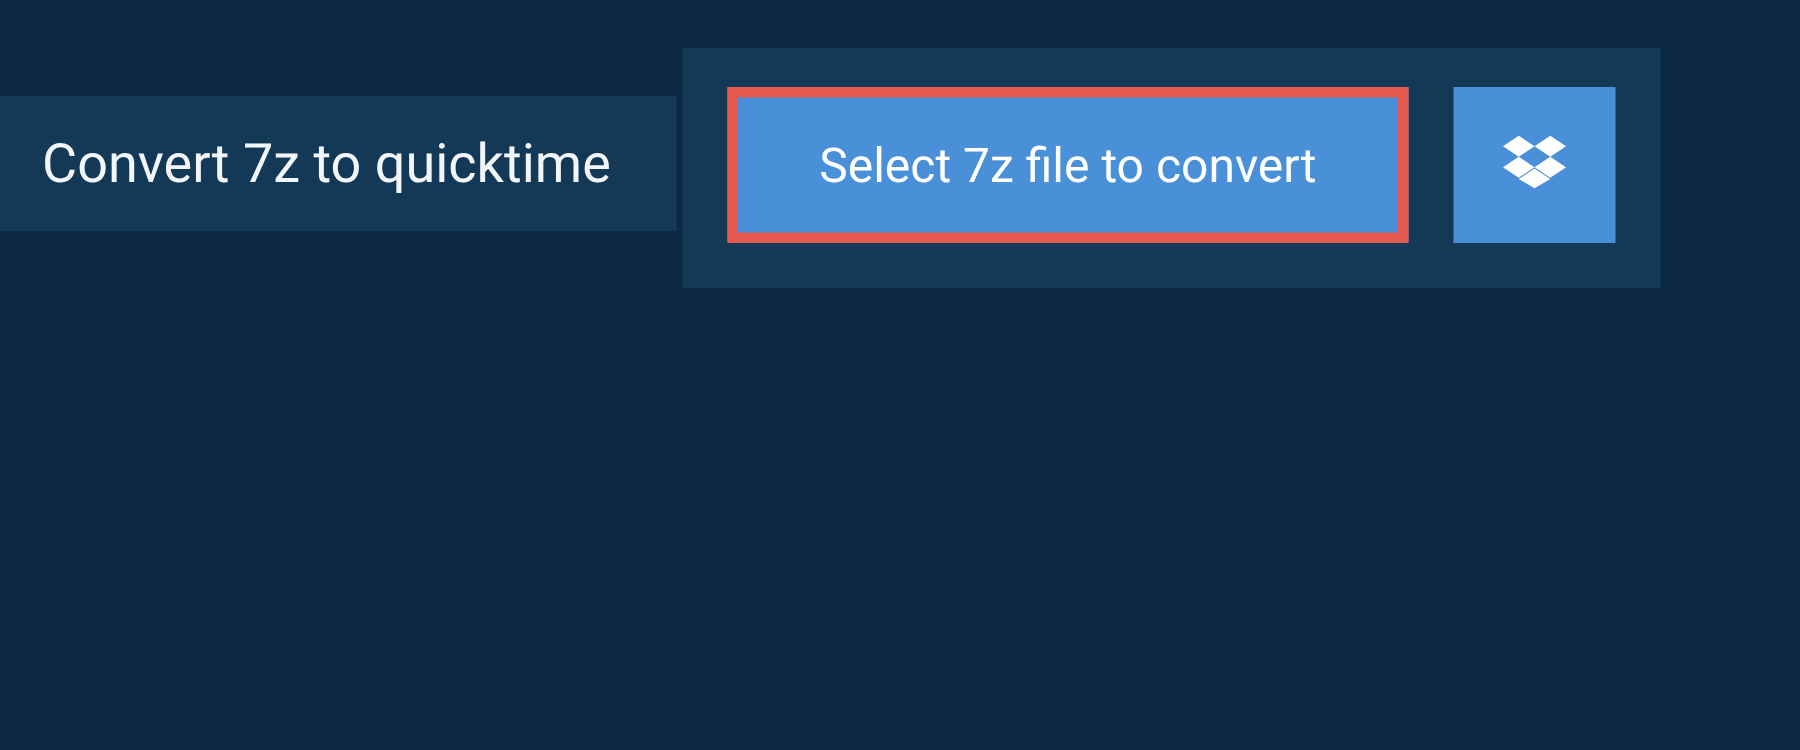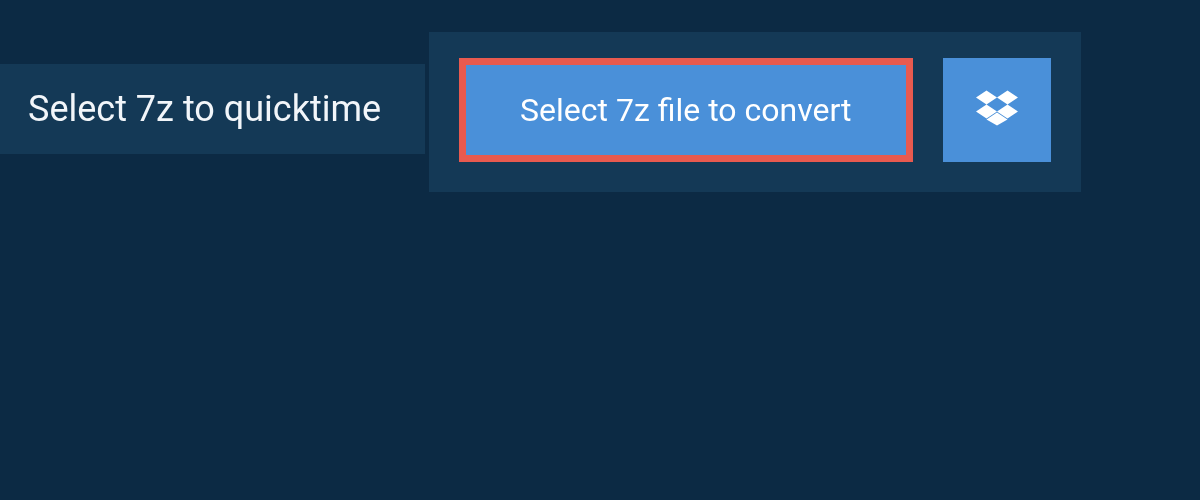--- a/index.html
+++ b/index.html
@@ -63,21 +63,21 @@
       height: 42px;
       fill: #ffffff;
     }
   </style>
 </head>
 <body>
 
 
 
 <div class="title-bar">
-  <span class="title-text">Select 7z to quicktime</span>
+  <span class="title-text">Convert 7z to quicktime</span>
 </div>
 
 <div class="panel">
   <div class="button-row">
     <div class="select-button">
       <span>Select 7z file to convert</span>
     </div>
     <div class="dropbox-button">
       <span>
         <svg viewBox="0 0 24 24" xmlns="http://www.w3.org/2000/svg">

